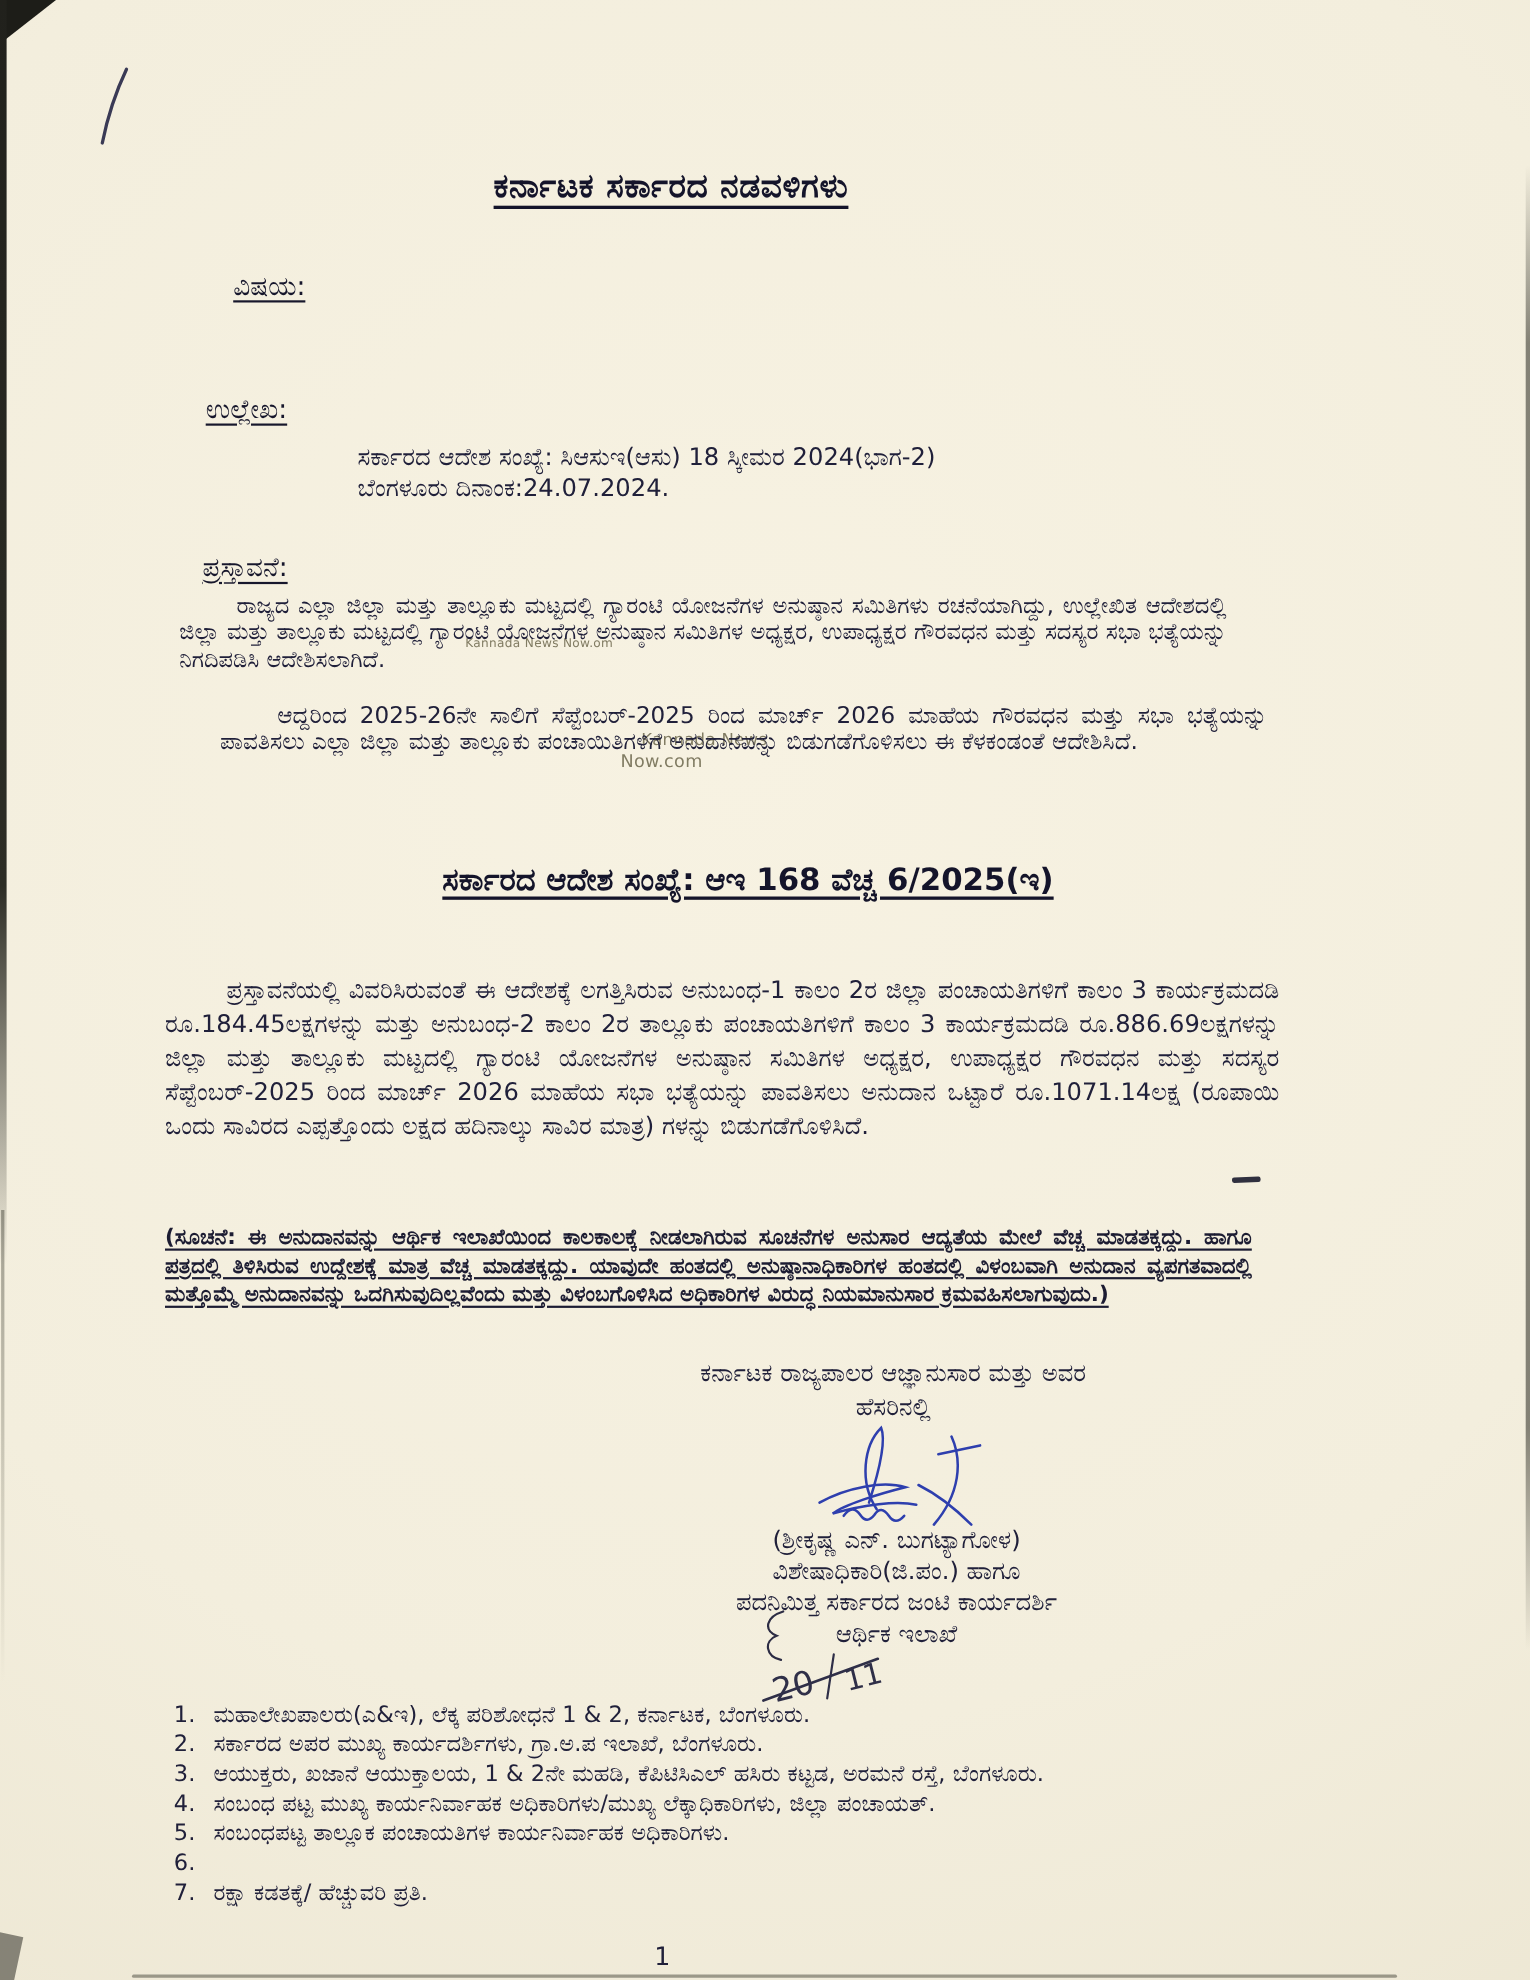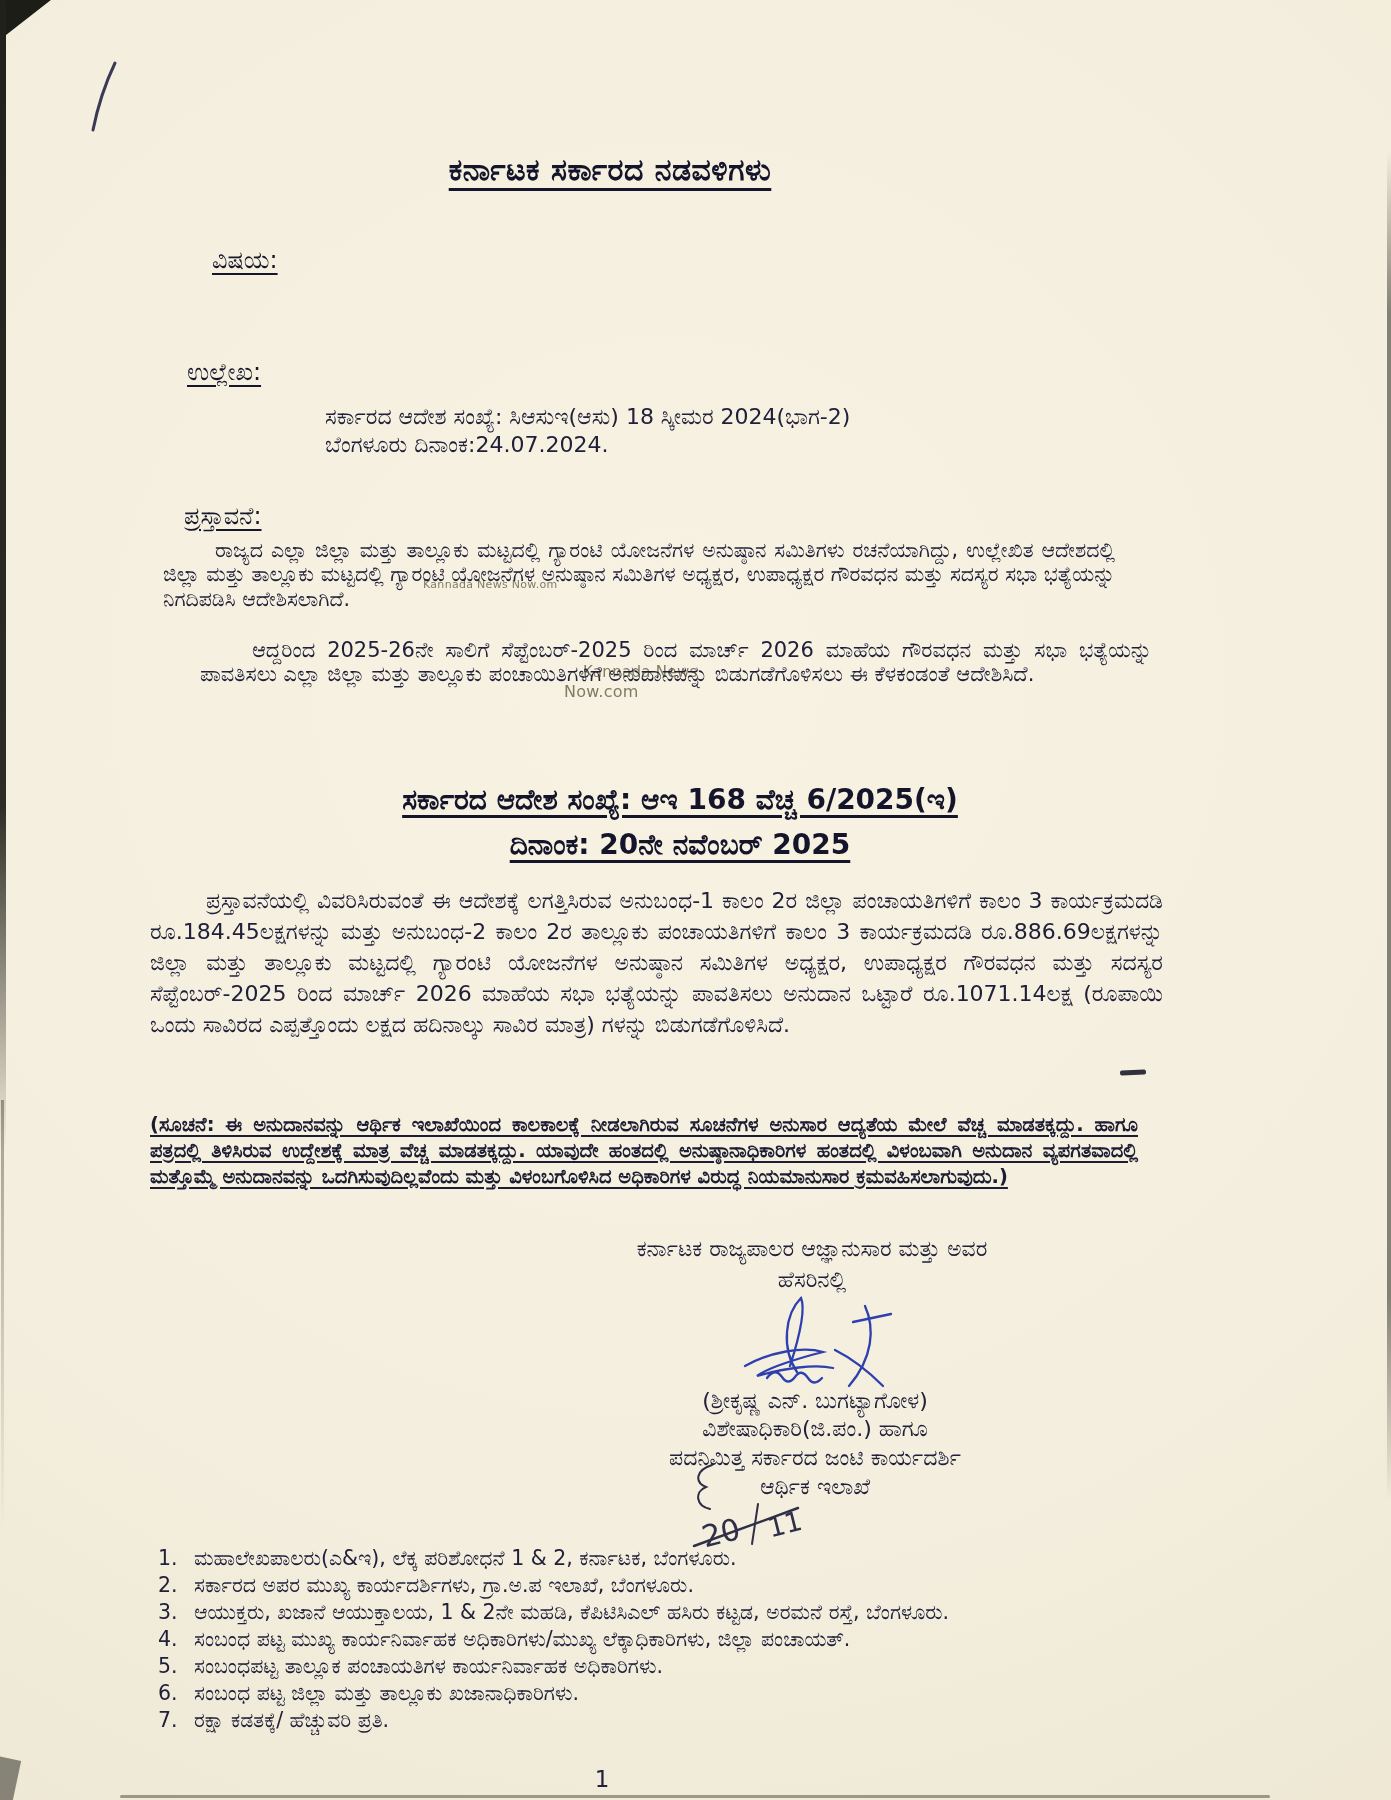--- a/index.html
+++ b/index.html
@@ -61,21 +61,20 @@
 
   <div class="abs lbl" style="left:187px;top:358px;font-size:24px;">ಉಲ್ಲೇಖ:</div>
   <div class="abs" style="left:325px;top:404px;font-size:22px;">ಸರ್ಕಾರದ ಆದೇಶ ಸಂಖ್ಯೆ: ಸಿಆಸುಇ(ಆಸು) 18 ಸ್ಕೀಮರ 2024(ಭಾಗ-2)</div>
   <div class="abs" style="left:325px;top:432px;font-size:22px;">ಬೆಂಗಳೂರು ದಿನಾಂಕ:24.07.2024.</div>
 
   <div class="abs lbl" style="left:184px;top:502px;font-size:24px;">ಪ್ರಸ್ತಾವನೆ:</div>
   <div class="abs just" style="left:163px;top:538px;width:952px;font-size:20.5px;line-height:24.3px;text-indent:52px;">ರಾಜ್ಯದ ಎಲ್ಲಾ ಜಿಲ್ಲಾ ಮತ್ತು ತಾಲ್ಲೂಕು ಮಟ್ಟದಲ್ಲಿ ಗ್ಯಾರಂಟಿ ಯೋಜನೆಗಳ ಅನುಷ್ಠಾನ ಸಮಿತಿಗಳು ರಚನೆಯಾಗಿದ್ದು, ಉಲ್ಲೇಖಿತ ಆದೇಶದಲ್ಲಿ ಜಿಲ್ಲಾ ಮತ್ತು ತಾಲ್ಲೂಕು ಮಟ್ಟದಲ್ಲಿ ಗ್ಯಾರಂಟಿ ಯೋಜನೆಗಳ ಅನುಷ್ಠಾನ ಸಮಿತಿಗಳ ಅಧ್ಯಕ್ಷರ, ಉಪಾಧ್ಯಕ್ಷರ ಗೌರವಧನ ಮತ್ತು ಸದಸ್ಯರ ಸಭಾ ಭತ್ಯೆಯನ್ನು ನಿಗದಿಪಡಿಸಿ ಆದೇಶಿಸಲಾಗಿದೆ.</div>
   <div class="abs just" style="left:163px;top:638px;width:952px;font-size:21px;line-height:24.3px;text-indent:52px;margin-left:37px;">ಆದ್ದರಿಂದ 2025-26ನೇ ಸಾಲಿಗೆ ಸೆಪ್ಟೆಂಬರ್-2025 ರಿಂದ ಮಾರ್ಚ್ 2026 ಮಾಹೆಯ ಗೌರವಧನ ಮತ್ತು ಸಭಾ ಭತ್ಯೆಯನ್ನು ಪಾವತಿಸಲು ಎಲ್ಲಾ ಜಿಲ್ಲಾ ಮತ್ತು ತಾಲ್ಲೂಕು ಪಂಚಾಯಿತಿಗಳಿಗೆ ಅನುದಾನವನ್ನು ಬಿಡುಗಡೆಗೊಳಿಸಲು ಈ ಕೆಳಕಂಡಂತೆ ಆದೇಶಿಸಿದೆ.</div>
 
   <div class="abs goh" style="left:230px;top:783px;width:900px;">ಸರ್ಕಾರದ ಆದೇಶ ಸಂಖ್ಯೆ: ಆಇ 168 ವೆಚ್ಚ 6/2025(ಇ)</div>
-  <div class="abs goh" style="left:230px;top:828px;width:900px;">ದಿನಾಂಕ: 20ನೇ ನವೆಂಬರ್ 2025</div>
 
   <div class="abs just" style="left:150px;top:885px;width:1013px;font-size:22px;line-height:31px;text-indent:56px;">ಪ್ರಸ್ತಾವನೆಯಲ್ಲಿ ವಿವರಿಸಿರುವಂತೆ ಈ ಆದೇಶಕ್ಕೆ ಲಗತ್ತಿಸಿರುವ ಅನುಬಂಧ-1 ಕಾಲಂ 2ರ ಜಿಲ್ಲಾ ಪಂಚಾಯತಿಗಳಿಗೆ ಕಾಲಂ 3 ಕಾರ್ಯಕ್ರಮದಡಿ ರೂ.184.45ಲಕ್ಷಗಳನ್ನು ಮತ್ತು ಅನುಬಂಧ-2 ಕಾಲಂ 2ರ ತಾಲ್ಲೂಕು ಪಂಚಾಯತಿಗಳಿಗೆ ಕಾಲಂ 3 ಕಾರ್ಯಕ್ರಮದಡಿ ರೂ.886.69ಲಕ್ಷಗಳನ್ನು ಜಿಲ್ಲಾ ಮತ್ತು ತಾಲ್ಲೂಕು ಮಟ್ಟದಲ್ಲಿ ಗ್ಯಾರಂಟಿ ಯೋಜನೆಗಳ ಅನುಷ್ಠಾನ ಸಮಿತಿಗಳ ಅಧ್ಯಕ್ಷರ, ಉಪಾಧ್ಯಕ್ಷರ ಗೌರವಧನ ಮತ್ತು ಸದಸ್ಯರ ಸೆಪ್ಟೆಂಬರ್-2025 ರಿಂದ ಮಾರ್ಚ್ 2026 ಮಾಹೆಯ ಸಭಾ ಭತ್ಯೆಯನ್ನು ಪಾವತಿಸಲು ಅನುದಾನ ಒಟ್ಟಾರೆ ರೂ.1071.14ಲಕ್ಷ (ರೂಪಾಯಿ ಒಂದು ಸಾವಿರದ ಎಪ್ಪತ್ತೊಂದು ಲಕ್ಷದ ಹದಿನಾಲ್ಕು ಸಾವಿರ ಮಾತ್ರ) ಗಳನ್ನು ಬಿಡುಗಡೆಗೊಳಿಸಿದೆ.</div>
   <div class="abs note just" style="left:150px;top:1112px;width:988px;">(ಸೂಚನೆ: ಈ ಅನುದಾನವನ್ನು ಆರ್ಥಿಕ ಇಲಾಖೆಯಿಂದ ಕಾಲಕಾಲಕ್ಕೆ ನೀಡಲಾಗಿರುವ ಸೂಚನೆಗಳ ಅನುಸಾರ ಆದ್ಯತೆಯ ಮೇಲೆ ವೆಚ್ಚ ಮಾಡತಕ್ಕದ್ದು. ಹಾಗೂ ಪತ್ರದಲ್ಲಿ ತಿಳಿಸಿರುವ ಉದ್ದೇಶಕ್ಕೆ ಮಾತ್ರ ವೆಚ್ಚ ಮಾಡತಕ್ಕದ್ದು. ಯಾವುದೇ ಹಂತದಲ್ಲಿ ಅನುಷ್ಠಾನಾಧಿಕಾರಿಗಳ ಹಂತದಲ್ಲಿ ವಿಳಂಬವಾಗಿ ಅನುದಾನ ವ್ಯಪಗತವಾದಲ್ಲಿ ಮತ್ತೊಮ್ಮೆ ಅನುದಾನವನ್ನು ಒದಗಿಸುವುದಿಲ್ಲವೆಂದು ಮತ್ತು ವಿಳಂಬಗೊಳಿಸಿದ ಅಧಿಕಾರಿಗಳ ವಿರುದ್ಧ ನಿಯಮಾನುಸಾರ ಕ್ರಮವಹಿಸಲಾಗುವುದು.)</div>
 
   <div class="abs ctr" style="left:562px;top:1267px;width:500px;font-size:22px;">ಹೆಸರಿನಲ್ಲಿ</div>
   <div class="abs ctr" style="left:562px;top:1236px;width:500px;font-size:22px;">ಕರ್ನಾಟಕ ರಾಜ್ಯಪಾಲರ ಆಜ್ಞಾನುಸಾರ ಮತ್ತು ಅವರ</div>
 
   <svg class="abs" style="left:715px;top:1292px;" width="200" height="102" viewBox="0 0 200 102">
     <g stroke="#2e3fae" stroke-width="2.3" fill="none" stroke-linecap="round">
       <path d="M82 80 C66 56 70 22 86 6 C91 18 84 46 75 74"></path>
@@ -118,21 +117,20 @@
     <div class="listrow">
       <span class="listnum">4.</span>
       <span>ಸಂಬಂಧ ಪಟ್ಟ ಮುಖ್ಯ ಕಾರ್ಯನಿರ್ವಾಹಕ ಅಧಿಕಾರಿಗಳು/ಮುಖ್ಯ ಲೆಕ್ಕಾಧಿಕಾರಿಗಳು, ಜಿಲ್ಲಾ ಪಂಚಾಯತ್.</span>
     </div>
     <div class="listrow">
       <span class="listnum">5.</span>
       <span>ಸಂಬಂಧಪಟ್ಟ ತಾಲ್ಲೂಕ ಪಂಚಾಯತಿಗಳ ಕಾರ್ಯನಿರ್ವಾಹಕ ಅಧಿಕಾರಿಗಳು.</span>
     </div>
     <div class="listrow">
       <span class="listnum">6.</span>
-      <span>ಸಂಬಂಧ ಪಟ್ಟ ಜಿಲ್ಲಾ ಮತ್ತು ತಾಲ್ಲೂಕು ಖಜಾನಾಧಿಕಾರಿಗಳು.</span>
     </div>
     <div class="listrow">
       <span class="listnum">7.</span>
       <span>ರಕ್ಷಾ ಕಡತಕ್ಕೆ/ ಹೆಚ್ಚುವರಿ ಪ್ರತಿ.</span>
     </div>
   </div>
 
   <div class="abs ctr" style="left:552px;top:1766px;width:100px;font-size:23px;">1</div>
 
 </div>

